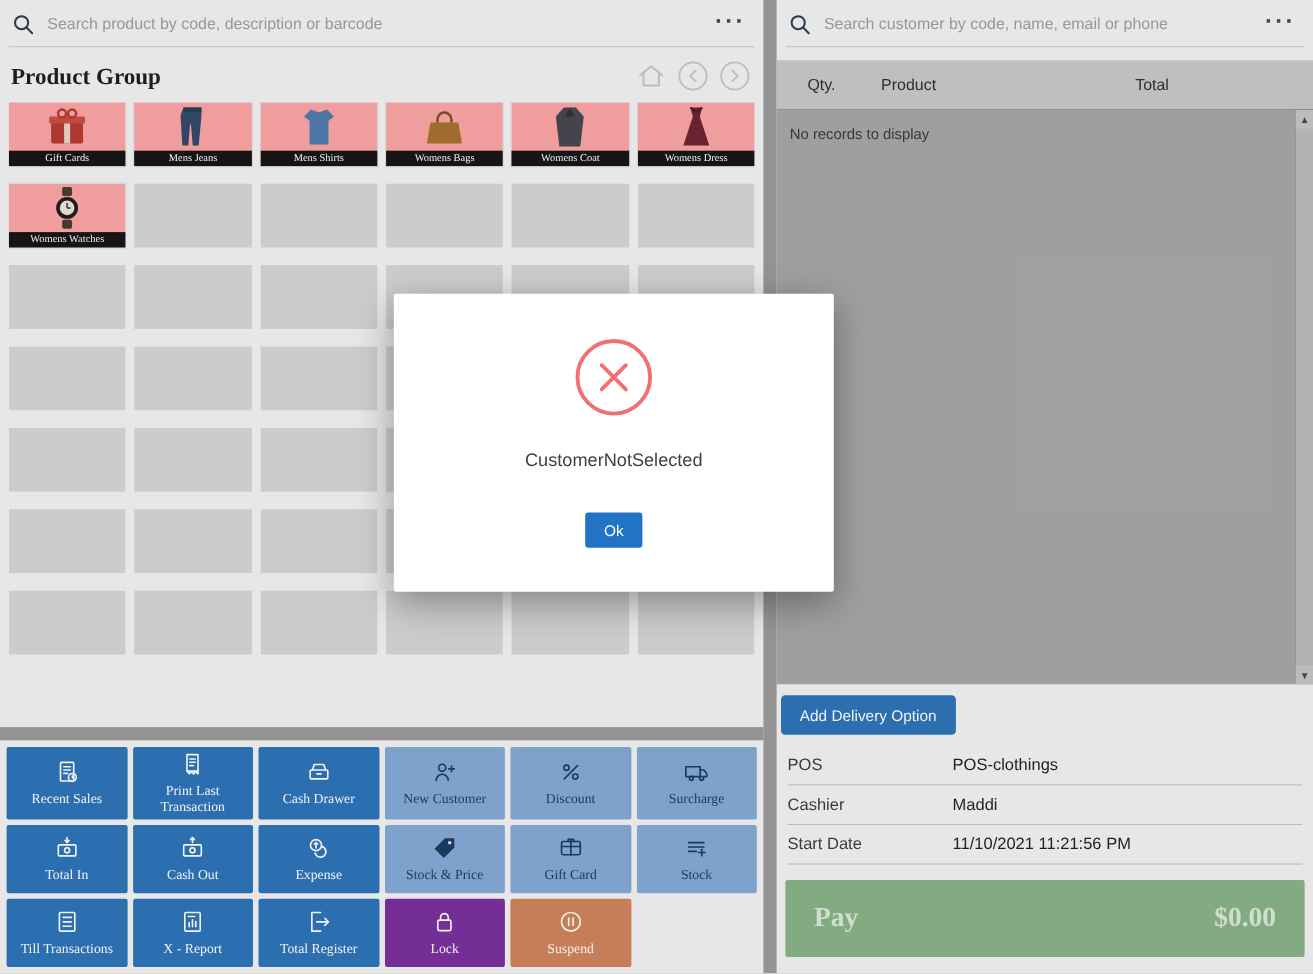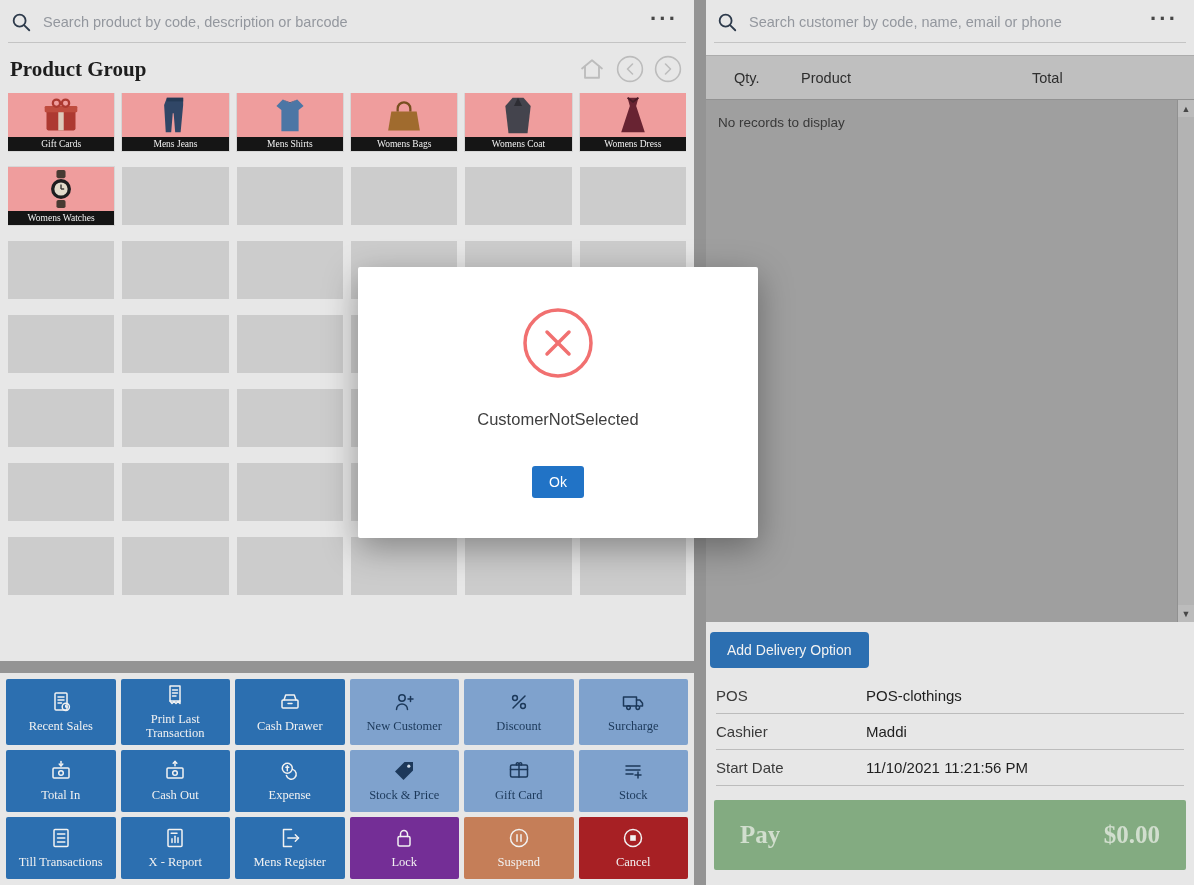--- a/index.html
+++ b/index.html
@@ -410,49 +410,40 @@
           <span class="albl">X - Report</span>
         </button>
         <button class="abtn dark-blue">
           <span class="aicon"><svg viewBox="0 0 24 24">
               <g fill="none" stroke="currentColor" stroke-width="1.5" stroke-linecap="round" stroke-linejoin="round">
                 <path d="M13.5 3.5H5.5v17h8"></path>
                 <line x1="9.8" y1="12" x2="20.5" y2="12"></line>
                 <polyline points="17.3 8.8 20.5 12 17.3 15.2"></polyline>
               </g>
             </svg></span>
-          <span class="albl">Mens Register</span>
+          <span class="albl">Total Register</span>
         </button>
         <button class="abtn purple">
           <span class="aicon"><svg viewBox="0 0 24 24">
               <g fill="none" stroke="currentColor" stroke-width="1.5" stroke-linecap="round" stroke-linejoin="round">
                 <rect x="6" y="10.5" width="12" height="9.5" rx="1.5"></rect>
                 <path d="M8.5 10.5V8a3.5 3.5 0 0 1 7 0v2.5"></path>
               </g>
             </svg></span>
           <span class="albl">Lock</span>
         </button>
         <button class="abtn orange">
           <span class="aicon"><svg viewBox="0 0 24 24">
               <g fill="none" stroke="currentColor" stroke-width="1.5" stroke-linecap="round" stroke-linejoin="round">
                 <circle cx="12" cy="12" r="8.5"></circle>
                 <line x1="10" y1="8.7" x2="10" y2="15.3"></line>
                 <line x1="14" y1="8.7" x2="14" y2="15.3"></line>
               </g>
             </svg></span>
           <span class="albl">Suspend</span>
-        </button>
-        <button class="abtn red">
-          <span class="aicon"><svg viewBox="0 0 24 24">
-              <g fill="none" stroke="currentColor" stroke-width="1.5" stroke-linecap="round" stroke-linejoin="round">
-                <circle cx="12" cy="12" r="8.5"></circle>
-                <rect x="9.2" y="9.2" width="5.6" height="5.6" fill="currentColor" stroke="none"></rect>
-              </g>
-            </svg></span>
-          <span class="albl">Cancel</span>
         </button>
       </div>
   </div>
 
   <div class="panel right">
     <div class="search-row">
       <span class="search-ico">
         <svg viewBox="0 0 24 24">
             <g fill="none" stroke="currentColor" stroke-width="2" stroke-linecap="round">
           <circle cx="10.5" cy="10.5" r="6.5"></circle>

